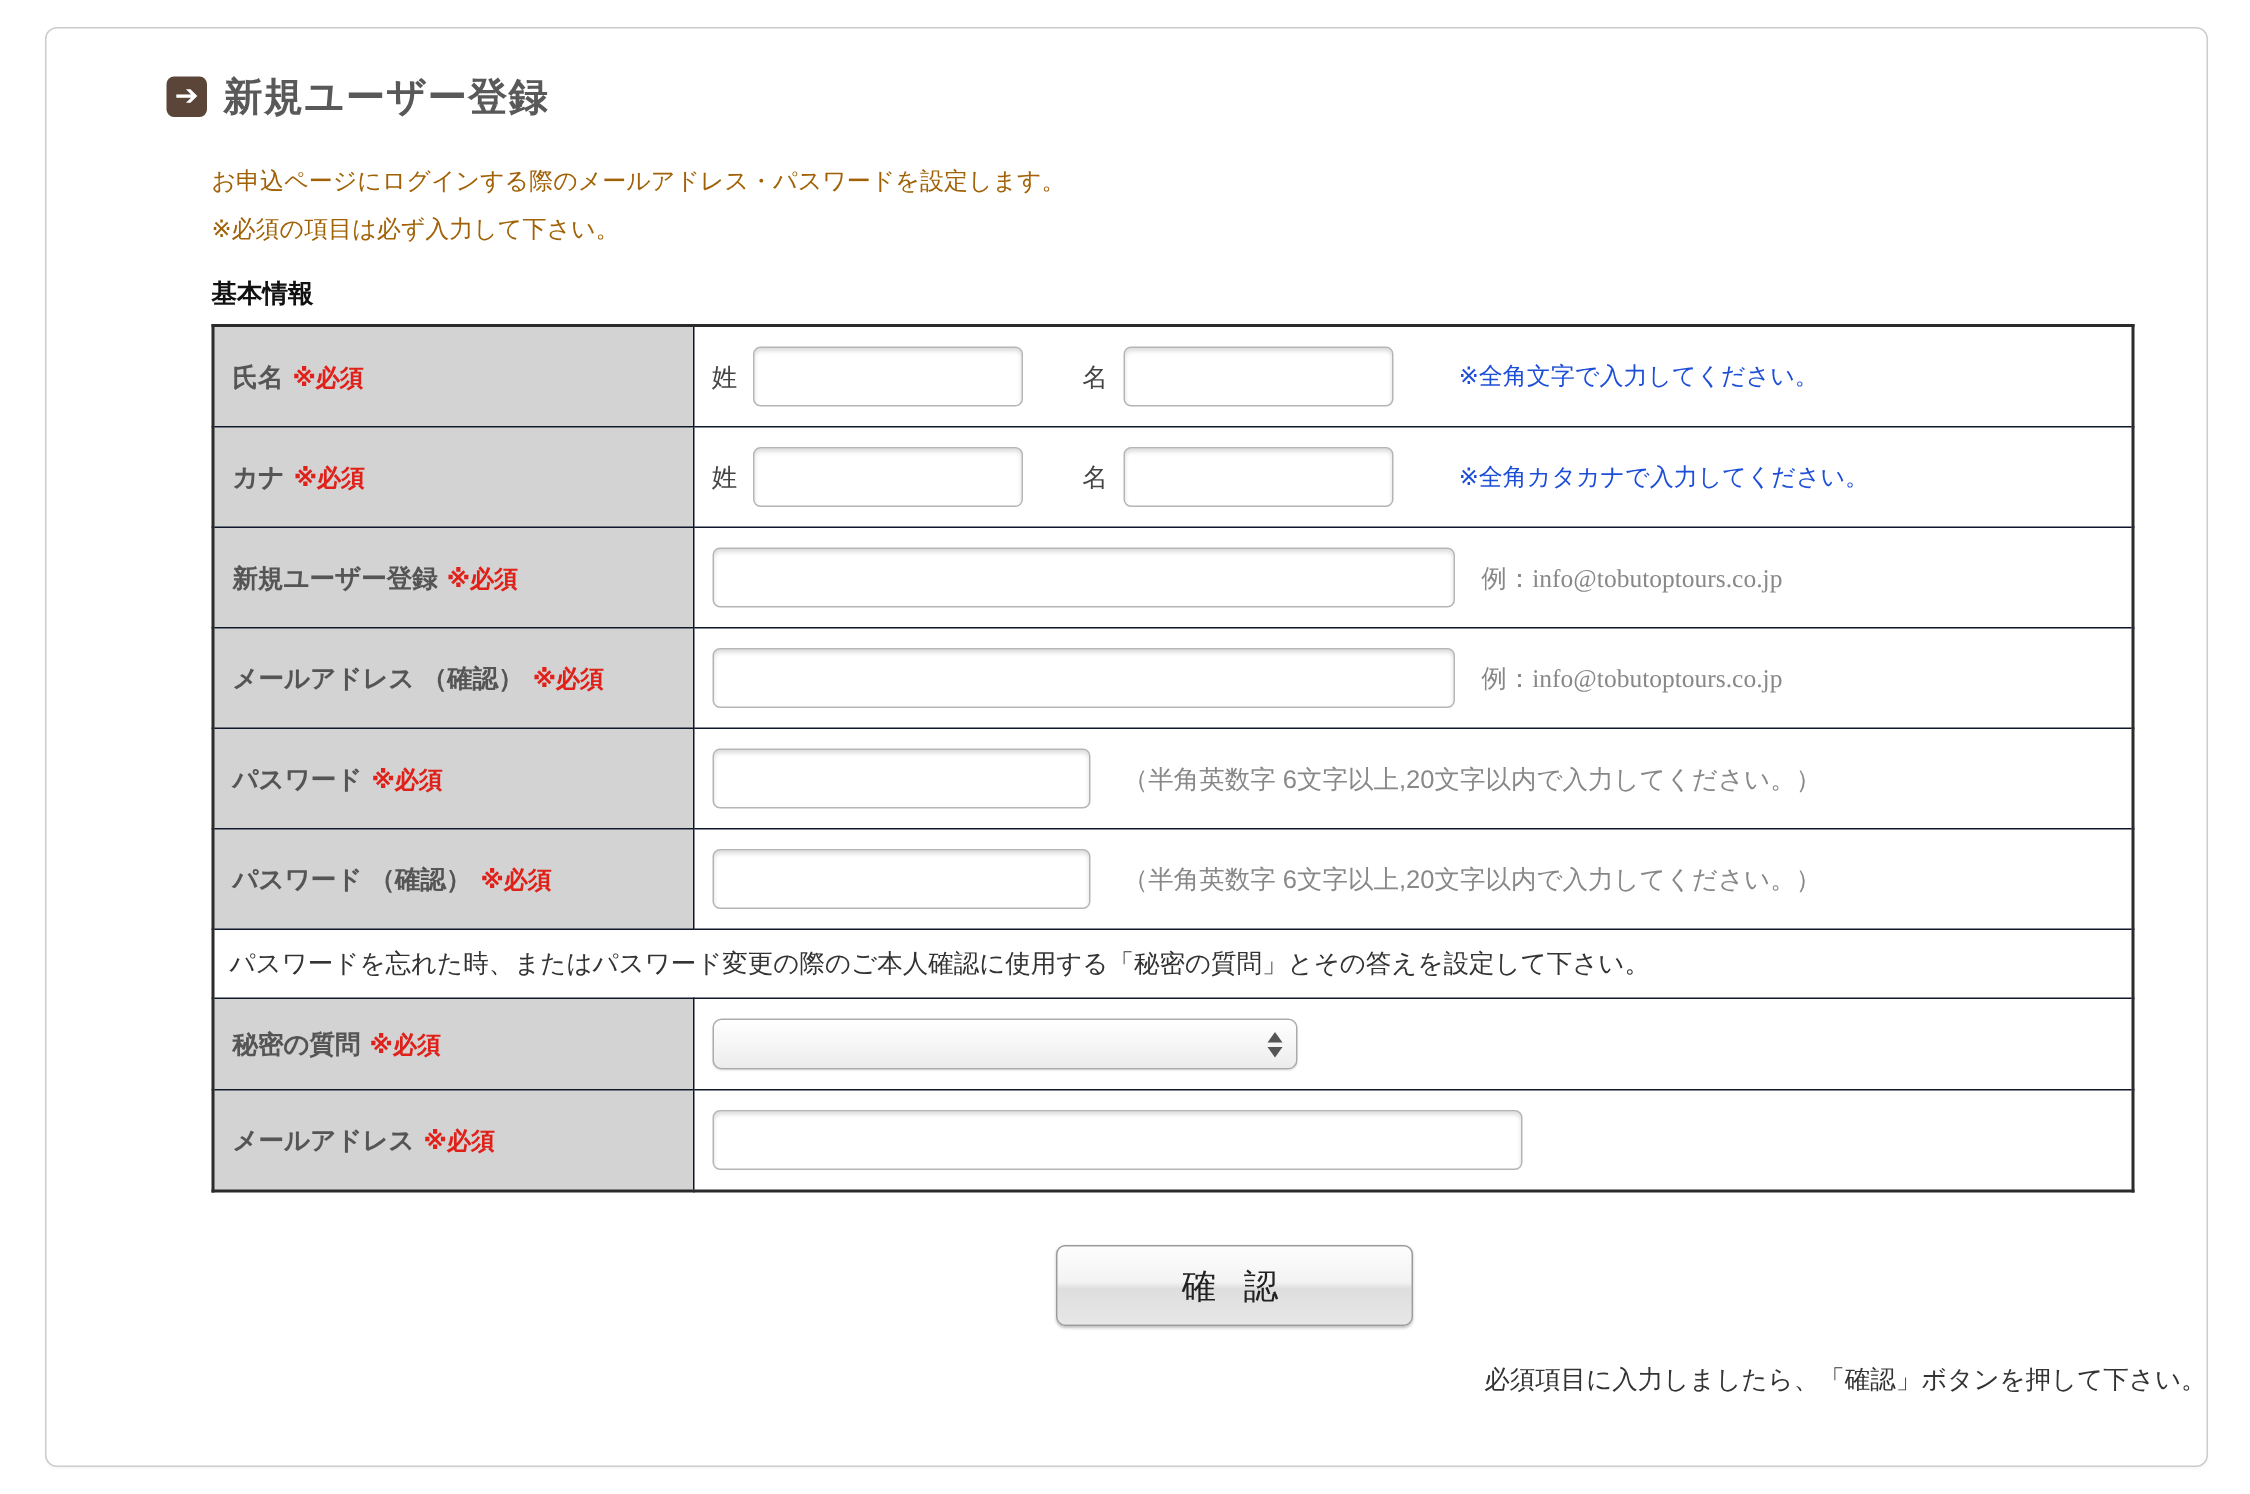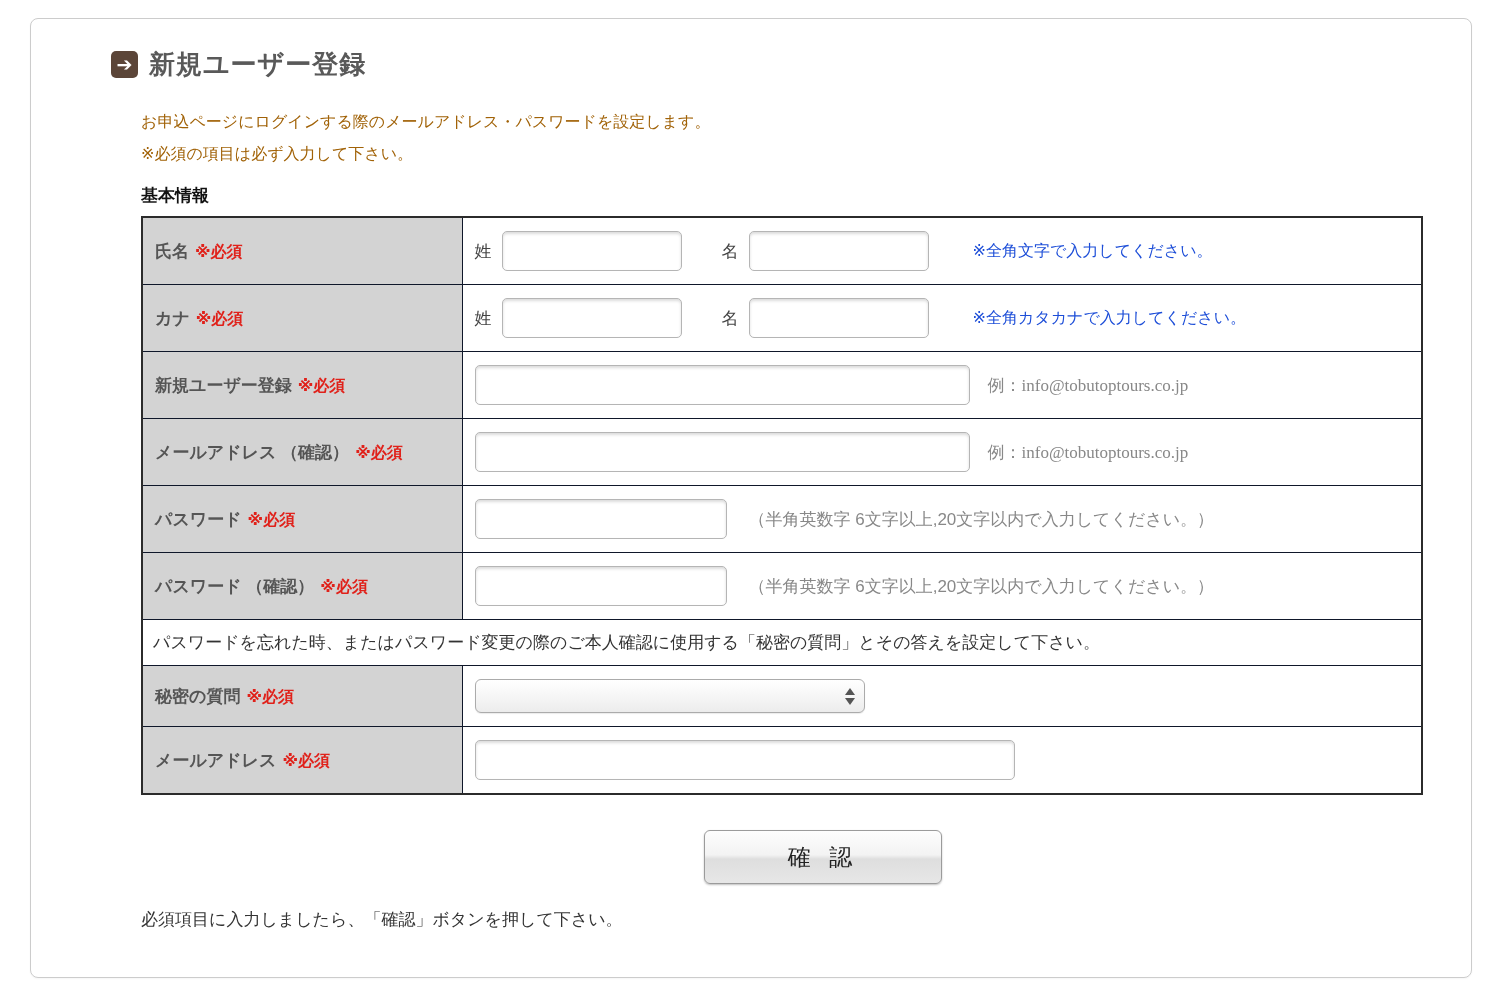--- a/index.html
+++ b/index.html
@@ -116,21 +116,21 @@
     box-shadow: 0 1px 2px rgba(0,0,0,0.25);
     font-size: 23px;
     color: #222;
     letter-spacing: 6px;
     line-height: 52px;
     text-align: center;
     cursor: pointer;
     font-family: "Liberation Sans", "DejaVu Sans", sans-serif;
   }
 
-  .footer-instruction { margin: 24px 0 0 30px; font-size: 17px; color: #333; }
+  .footer-instruction { margin: 24px 0 0 30px; font-size: 17px; color: #333; text-align: right; }
   .footer-warning { margin: 11px 0 0 30px; font-size: 18px; font-weight: bold; color: #d31310; }
 </style>
 </head>
 <body>
 
 <div class="stage">
   <div class="panel">
     <div class="content">
 
       <div class="page-header">

